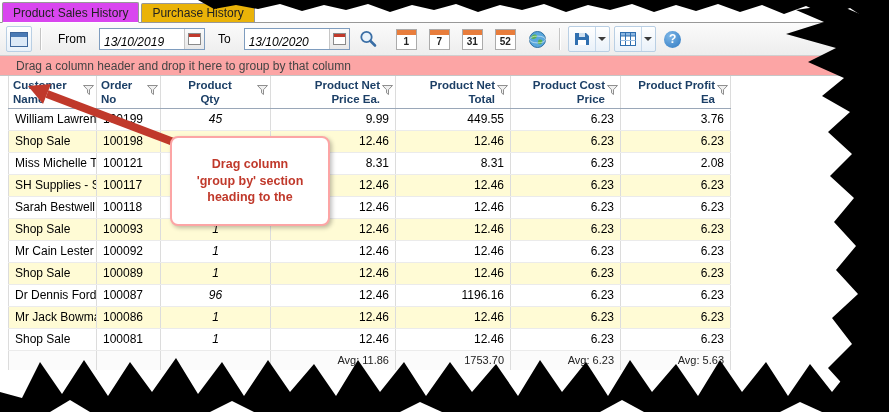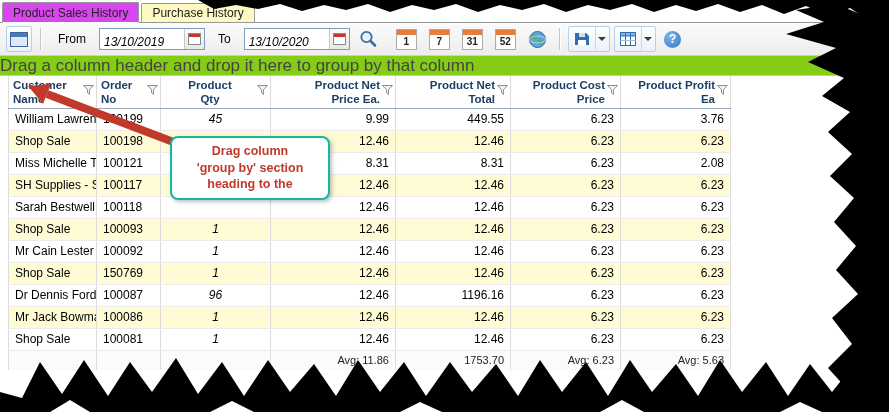--- a/index.html
+++ b/index.html
@@ -1,21 +1,21 @@
 <!DOCTYPE html>
 <html><head>
 <meta charset="utf-8">
 <style>
   * { box-sizing: border-box; }
   body { margin: 0; background: #fff; font-family: "Liberation Sans", sans-serif; }
   .screen { position: relative; width: 889px; height: 412px; background: #fff; overflow: hidden; }
 
   
   .tabbar { height: 23px; display: flex; align-items: flex-end; border-bottom: 1px solid #989898; padding-left: 2px; background: #fff; }
-  .tab { font-size: 12px; padding: 0 10px; height: 19px; line-height: 19px; border: 1px solid #989898; border-bottom: none; background: #fef9c3; color: #222; margin-right: 2px; border-radius: 2px 2px 0 0; white-space: nowrap; }
+  .tab { font-size: 12px; padding: 0 10px; height: 19px; line-height: 19px; border: 1px solid #989898; border-bottom: none; background: #eab308; color: #222; margin-right: 2px; border-radius: 2px 2px 0 0; white-space: nowrap; }
   .tab.active { background: #d946ef; height: 21px; line-height: 21px; margin-bottom: -1px; border-bottom: 1px solid #fff; }
 
   
   .toolbar { height: 33px; display: flex; align-items: center; gap: 4px; padding: 0 6px; background: linear-gradient(#fbfbfb, #ededed); border-bottom: 1px solid #cfcfcf; }
   .tbtn { height: 26px; min-width: 26px; display: flex; align-items: center; justify-content: center; background: transparent; border: 1px solid transparent; padding: 0 3px; cursor: pointer; }
   .framed { border: 1px solid #b9cfe4; background: linear-gradient(#ffffff, #e9f1f9); border-radius: 2px; }
   .vsep { width: 1px; height: 22px; background: #c4c4c4; box-shadow: 1px 0 0 #fff; margin: 0 4px; }
   .lbl { font-size: 12px; color: #000; margin: 0 9px; }
   .datebox { display: flex; align-items: flex-end; height: 22px; border: 1px solid #7e9cbe; background: #fff; width: 106px; font-style: italic; }
   .dateval { flex: 1; font-size: 12px; padding: 0 4px; color: #000; white-space: nowrap; }
@@ -25,38 +25,38 @@
   .cal-page { width: 21px; height: 21px; border: 1px solid #ababab; background: #fff; display: flex; flex-direction: column; align-items: stretch; }
   .cal-top { height: 5px; background: #e87d3c; }
   .cal-num { font-size: 10px; font-weight: bold; color: #222; text-align: center; line-height: 14px; font-style: normal; }
   .split { display: flex; align-items: center; height: 26px; border: 1px solid #b9cfe4; background: linear-gradient(#fff, #e9f1f9); border-radius: 2px; cursor: pointer; }
   .split .icon-part { padding: 0 5px; display: flex; align-items: center; }
   .split .arrow-part { width: 14px; align-self: stretch; display: flex; align-items: center; justify-content: center; border-left: 1px solid #c6d8ea; }
   .dd-arrow { width: 0; height: 0; border-left: 4px solid transparent; border-right: 4px solid transparent; border-top: 4px solid #3a3a3a; }
   .help-ico { width: 17px; height: 17px; border-radius: 50%; background: radial-gradient(circle at 35% 30%, #7db7e8, #2f78c0); color: #fff; font-weight: bold; font-size: 12px; display: flex; align-items: center; justify-content: center; }
 
   
-  .groupbar { height: 20px; line-height: 20px; font-size: 17px; color: #444; padding-left: 0; background: #84cc16; border-bottom: 1px solid #c6c6c6; }
+  .groupbar { height: 20px; line-height: 20px; font-size: 12px; color: #444; padding-left: 16px; background: #fca5a5; border-bottom: 1px solid #c6c6c6; }
 
   
   .gridwrap { margin-left: 8px; }
   table { border-collapse: collapse; table-layout: fixed; width: 722px; font-size: 12px; border-left: 1px solid #dcdcdc; }
   th, td { border-right: 1px solid #dcdcdc; overflow: hidden; white-space: nowrap; }
   thead th { height: 32px; border-bottom: 1px solid #9aa7b8; color: #1c3f66; font-weight: 600; font-size: 11.5px; position: relative; padding: 2px 15px 1px 4px; text-align: left; background: #fff; vertical-align: top; }
   thead th .l1, thead th .l2 { display: block; line-height: 14px; }
   thead th.col-right { text-align: right; }
   thead th.col-center { text-align: center; }
   .funnel { position: absolute; right: 2px; top: 9px; }
   tbody td { height: 22px; padding: 0 6px; border-bottom: 1px solid #ebebeb; color: #000; }
   tbody tr:nth-child(even) { background: #fffbd5; }
   td.col-left { text-align: left; } td.col-center { text-align: center; font-style: italic; } td.col-right { text-align: right; }
   tfoot td { height: 20px; font-size: 11px; color: #222; padding: 2px 6px; border-top: 1px solid #b5b5b5; background: #fbfbfb; margin-top: 36px; }
 
   
-  .callout { position: absolute; left: 170px; top: 136px; width: 160px; background: #fff; border: 2px solid #14b8a6; border-radius: 8px; color: #c0392b; font-size: 12.5px; font-weight: bold; text-align: center; padding: 5px 8px; line-height: 1.32; z-index: 6; box-shadow: 2px 2px 4px rgba(0,0,0,0.25); }
+  .callout { position: absolute; left: 170px; top: 136px; width: 160px; background: #fff; border: 2px solid #fca5a5; border-radius: 8px; color: #c0392b; font-size: 12.5px; font-weight: bold; text-align: center; padding: 18px 8px; line-height: 1.32; z-index: 6; box-shadow: 2px 2px 4px rgba(0,0,0,0.25); }
   .callout span { display: block; }
   .overlay-svg { position: absolute; left: 0; top: 0; pointer-events: none; }
   .arrow-layer { z-index: 5; }
   .torn-layer { z-index: 10; }
 </style>
 </head>
 <body>
 
 <div class="screen">
 
@@ -282,21 +282,21 @@
             <td class="col-left">Mr Cain Lester</td>
             <td class="col-left">100092</td>
             <td class="col-center">1</td>
             <td class="col-right">12.46</td>
             <td class="col-right">12.46</td>
             <td class="col-right">6.23</td>
             <td class="col-right">6.23</td>
           </tr>
           <tr>
             <td class="col-left">Shop Sale</td>
-            <td class="col-left">150769</td>
+            <td class="col-left">100089</td>
             <td class="col-center">1</td>
             <td class="col-right">12.46</td>
             <td class="col-right">12.46</td>
             <td class="col-right">6.23</td>
             <td class="col-right">6.23</td>
           </tr>
           <tr>
             <td class="col-left">Dr Dennis Ford</td>
             <td class="col-left">100087</td>
             <td class="col-center">96</td>

